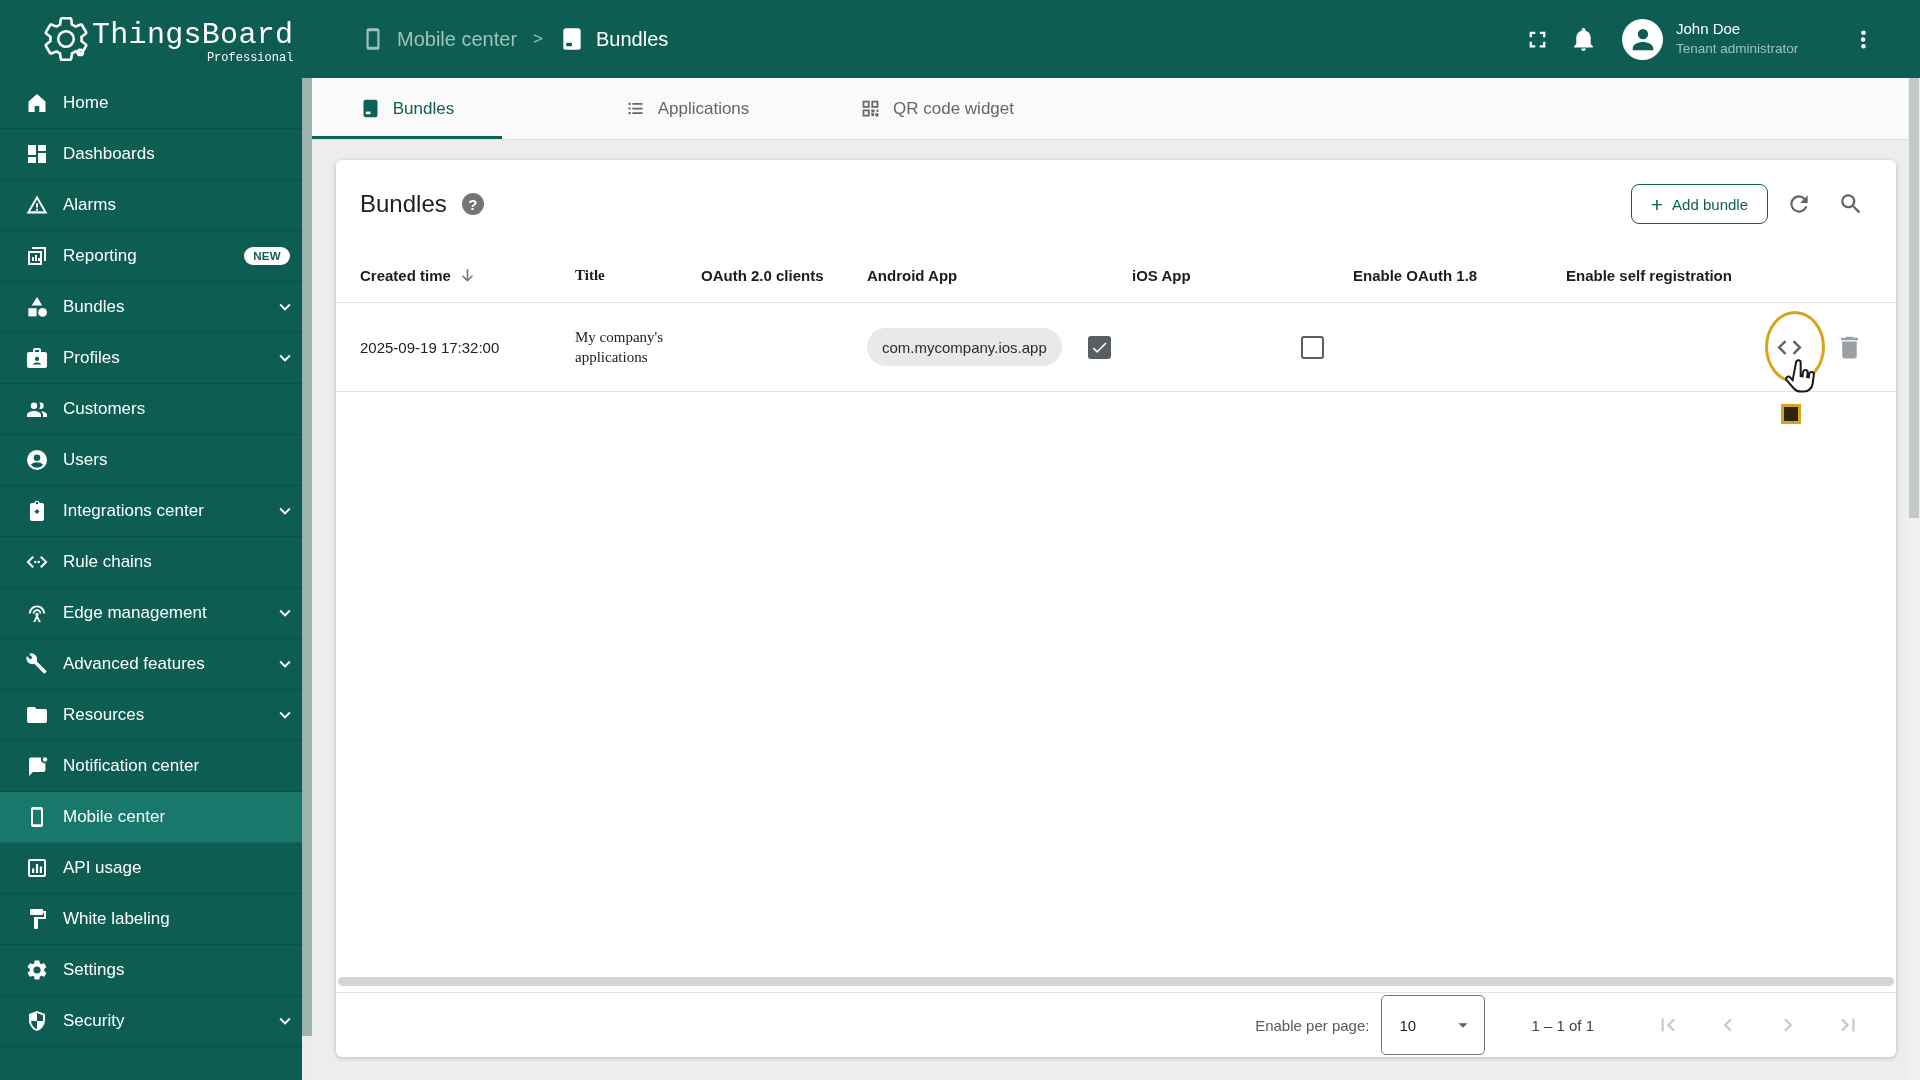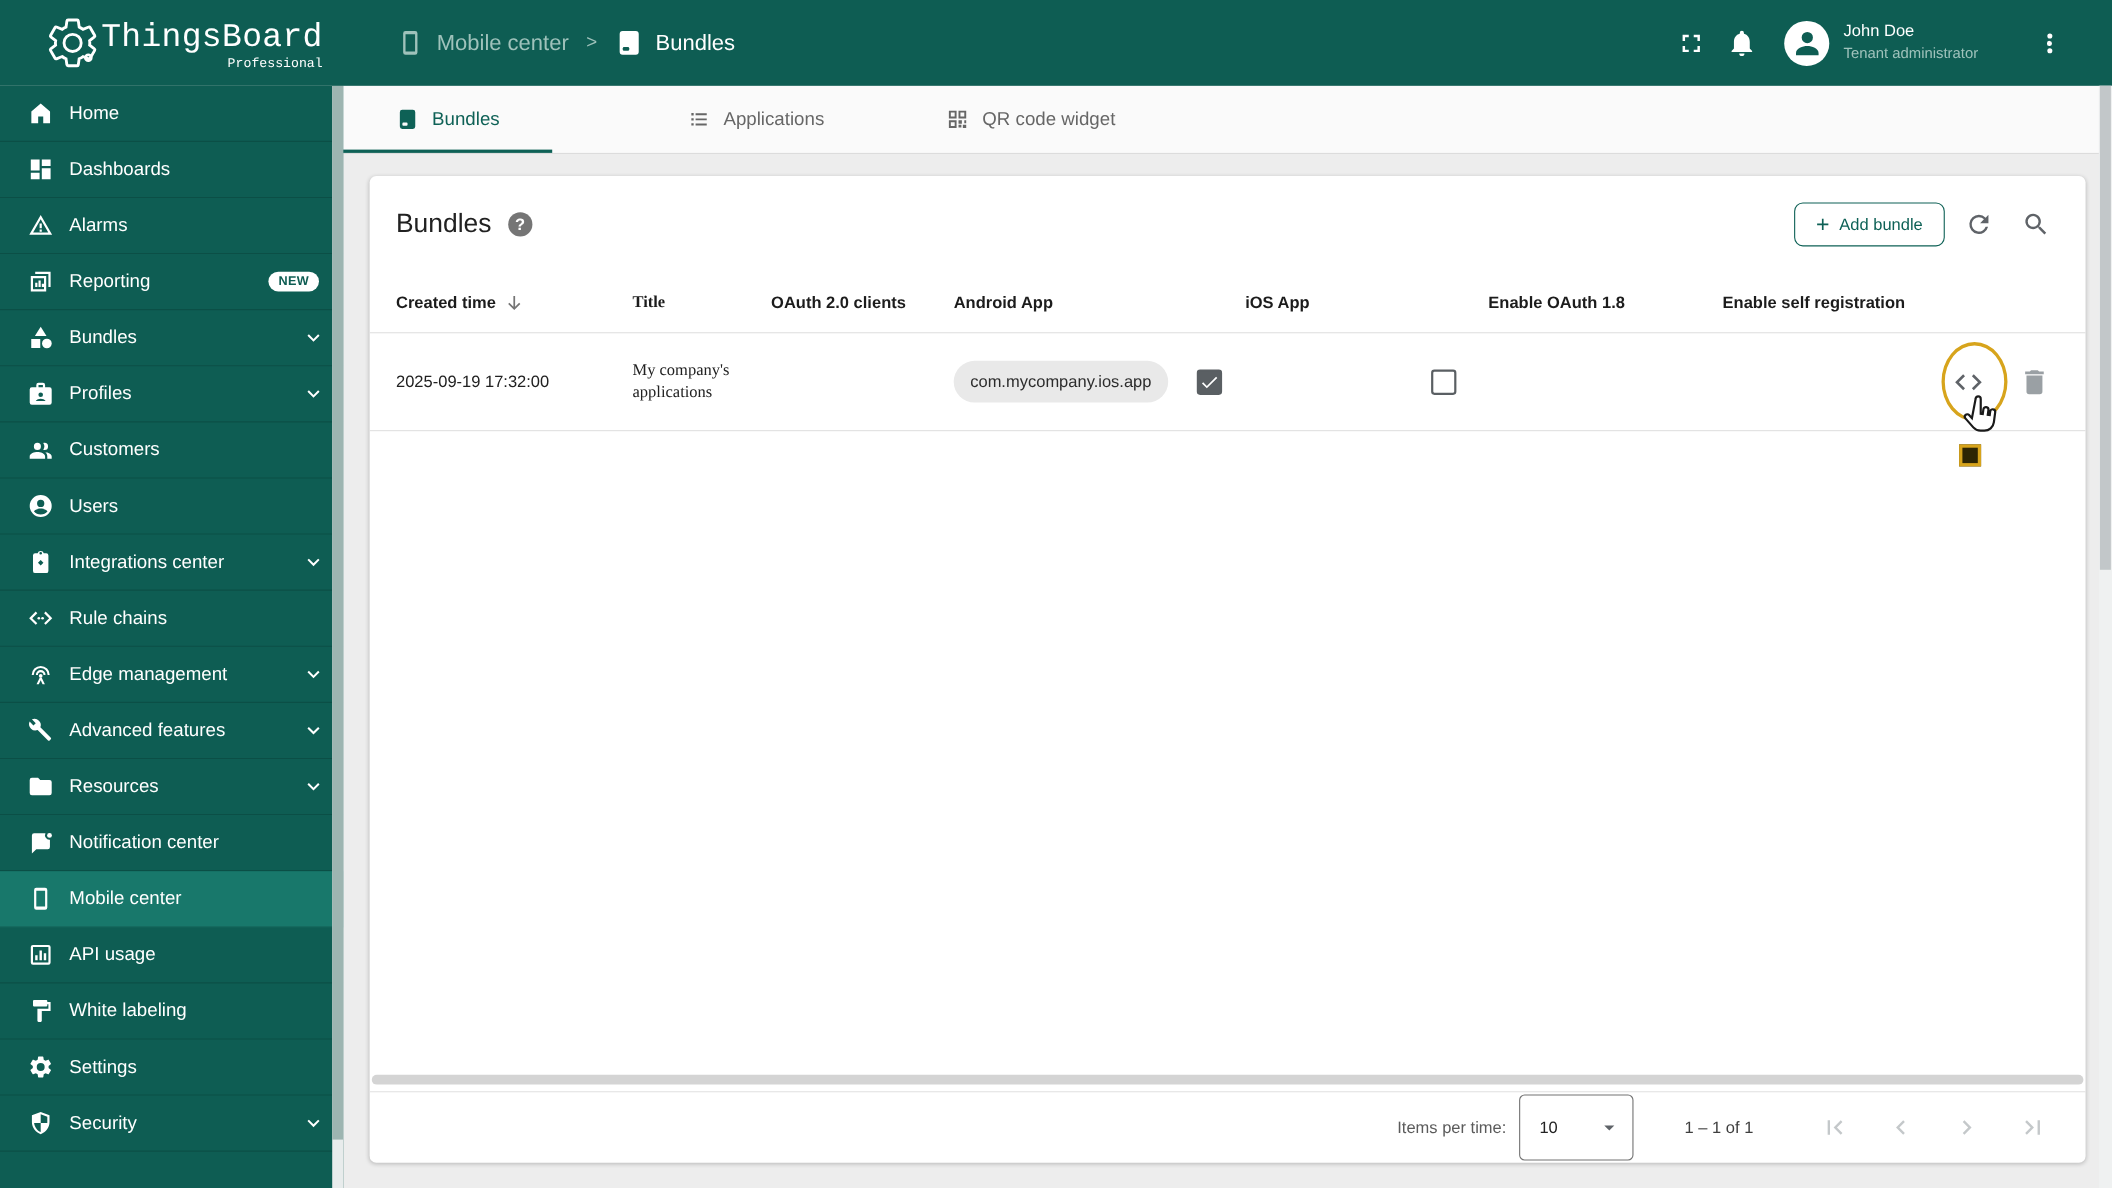--- a/index.html
+++ b/index.html
@@ -509,21 +509,21 @@
                   <path d="M6 19a2 2 0 0 0 2 2h8a2 2 0 0 0 2-2V7H6ZM19 4h-3.5l-1-1h-5l-1 1H5v2h14Z"></path>
                 </svg>
               </span>
             </button>
         </div>
       </div>
 
       <div class="hscroll"></div>
 
       <div class="paginator">
-        <span class="pp-label">Items per time:</span>
+        <span class="pp-label">Enable per page:</span>
         <div class="pagesize">
           <span>10</span>
           <span class="caret">
               <svg viewBox="0 0 24 24" fill="currentColor">
                 <path d="M7 10h10l-5 5Z"></path>
               </svg>
             </span>
         </div>
         <span class="pp-range">1 – 1 of 1</span>
         <button class="pg" aria-disabled="true">

